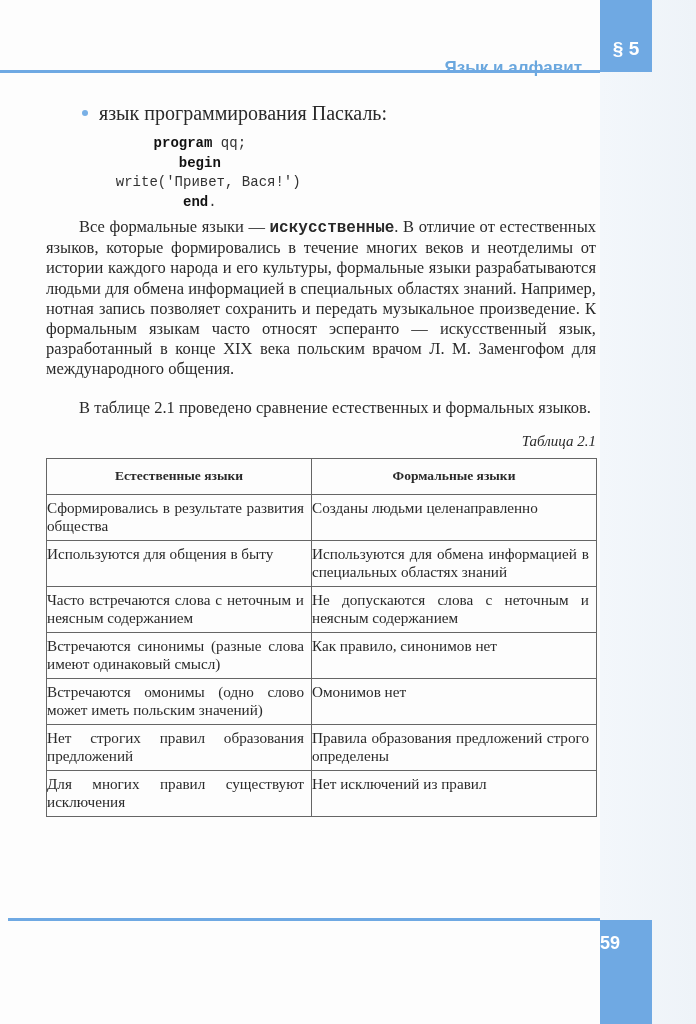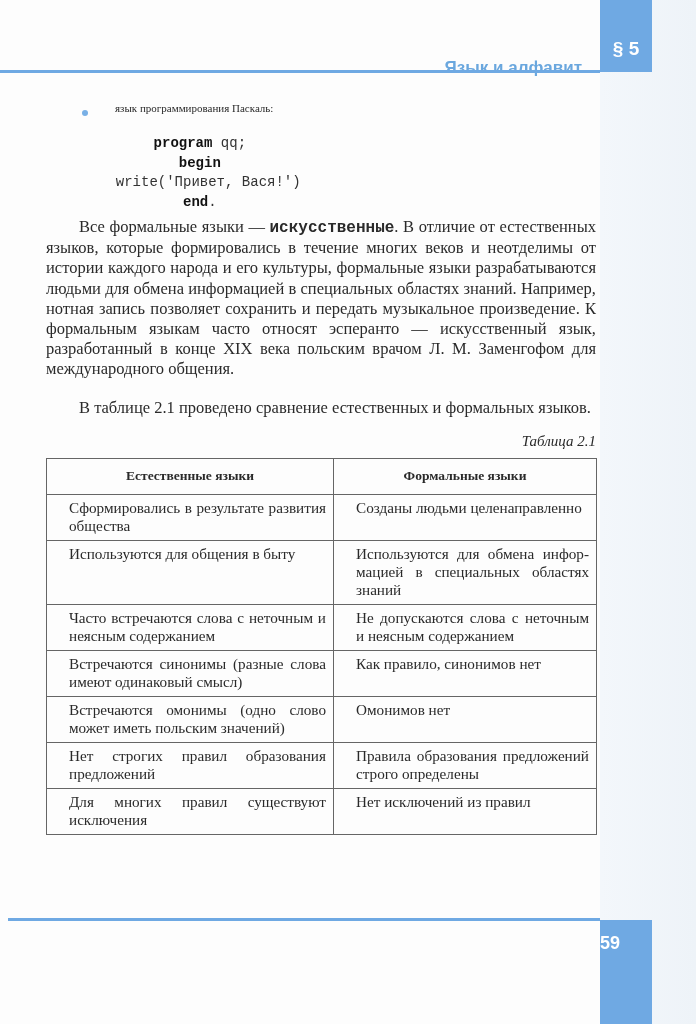--- a/index.html
+++ b/index.html
@@ -27,21 +27,21 @@
     font-family: "Liberation Sans", "DejaVu Sans", sans-serif; font-weight: bold;
     font-size: 17px; color: #6aa7de; margin-top: 16px;
   }
   .header-rule {
     position: absolute; left: 0; top: 70px; width: 600px; height: 3px; background: #6fa9e3;
   }
   .bullet-dot {
     position: absolute; left: 82px; top: 110px; width: 6px; height: 6px; border-radius: 50%;
     background: #79b0e6;
   }
-  .bullet-text { position: absolute; left: 99px; top: 102px; font-size: 11px; white-space: nowrap; margin-left: 16px; }
+  .bullet-text { position: absolute; left: 99px; top: 102px; font-size: 20px; white-space: nowrap; }
   .code {
     position: absolute; left: 99px; top: 134px;
     font-family: "Liberation Mono", "DejaVu Sans Mono", monospace; font-size: 14px; line-height: 19.5px;
     white-space: pre; color: #333; text-align: center;
   }
   .code b { color: #111; }
   .para {
     position: absolute; left: 46px; width: 550px; font-size: 16.5px; line-height: 20.2px;
     text-align: justify; text-align-last: left; hyphens: manual;
   }
@@ -49,21 +49,21 @@
   .p2 { top: 398px; text-indent: 33px; }
   .para b { font-family: Liberation Mono, monospace; font-weight: bold; font-size: 16px; }
   .caption {
     position: absolute; right: 100px; top: 433px; font-style: italic; font-size: 15px;
   }
   table.cmp {
     position: absolute; left: 46px; top: 458px; width: 551px;
     border-collapse: collapse; font-size: 15.2px; line-height: 18px; color: #2a2a2a;
   }
   table.cmp th, table.cmp td {
-    border: 1.3px solid #666; vertical-align: top; padding: 4px 7px 5px 22px;
+    border: 1.3px solid #666; vertical-align: top; padding: 4px 7px 5px 0;
     text-align: justify; text-align-last: left;
   }
   table.cmp th { font-size: 13.5px; font-weight: bold; text-align: center; text-align-last: center; padding: 8px 6px 9px; }
   table.cmp td.c1 { width: 257px; }
   .footer-rule {
     position: absolute; left: 8px; top: 918px; width: 592px; height: 3px; background: #6fa9e3;
   }
   .page-box {
     position: absolute; left: 600px; top: 920px; width: 52px; height: 104px; background: #6fa9e3;
   }

